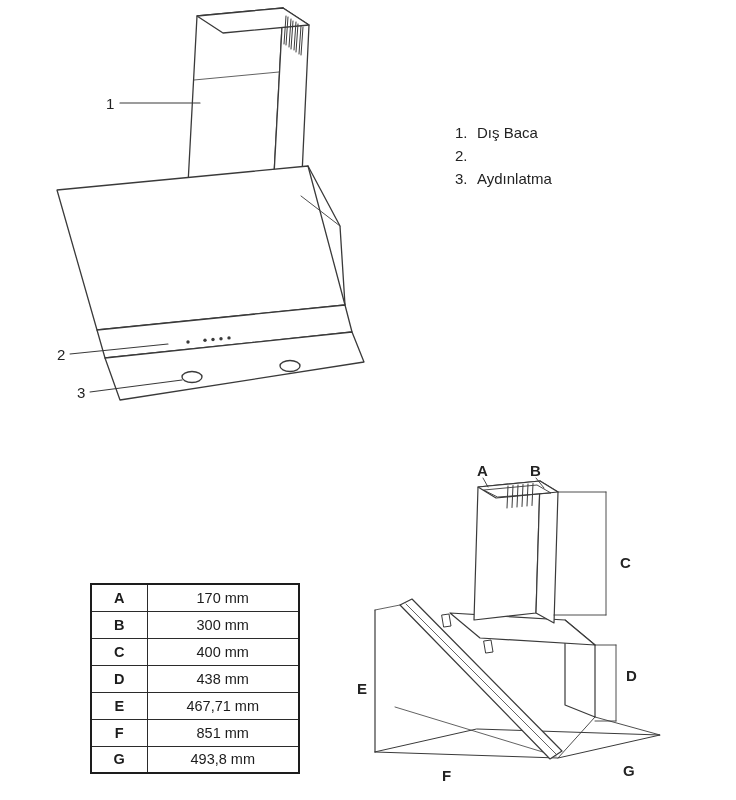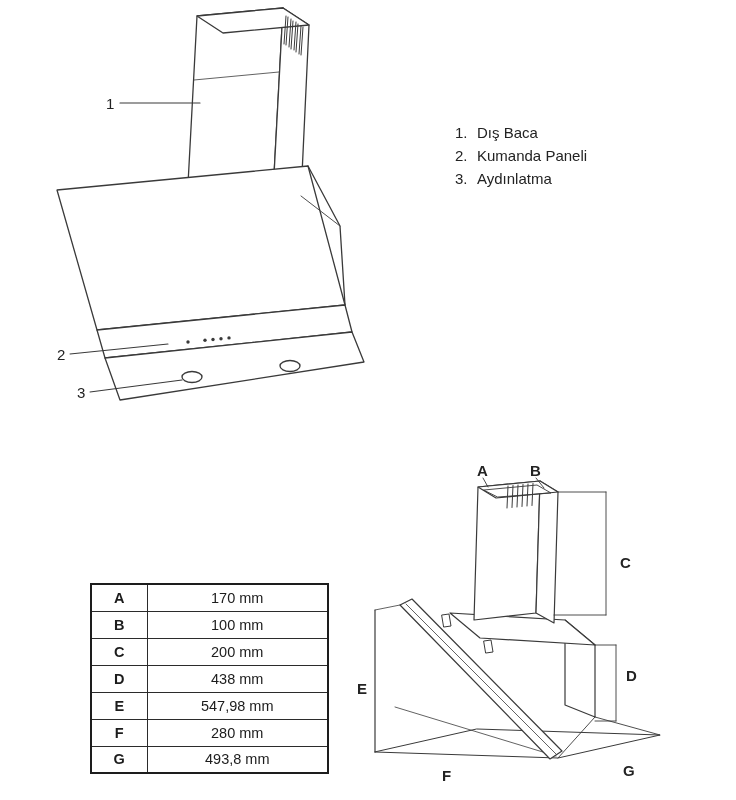--- a/index.html
+++ b/index.html
@@ -36,21 +36,21 @@
   }
   table.dims-table td {
     border:1px solid #2b2b2b;
     font-size:14.5px;
     text-align:center;
     height:27px;
     padding:0 4px;
     color:#1c1c1c;
   }
   table.dims-table td.key { width:56px; font-weight:bold; }
-  table.dims-table td.val { width:181px; }
+  table.dims-table td.val { width:152px; }
 </style>
 </head>
 <body>
 
 <div class="page">
 
   <div class="hood-illustration">
     <svg width="340" height="430" viewBox="0 0 340 430">
       <g fill="none" stroke="#3a3a3a" stroke-width="1.3" stroke-linejoin="round" stroke-linecap="round">
 
@@ -101,53 +101,52 @@
     <span class="callout-num" style="left:37px; top:385px;">3</span>
   </div>
 
   <div class="legend">
     <div class="legend-row">
       <span class="legend-num">1.</span>
       <span>Dış Baca</span>
     </div>
     <div class="legend-row">
       <span class="legend-num">2.</span>
-      <span>Kumanda Paneli</span>
     </div>
     <div class="legend-row">
       <span class="legend-num">3.</span>
       <span>Aydınlatma</span>
     </div>
   </div>
 
   <table class="dims-table">
     <tbody>
       <tr>
         <td class="key">A</td>
         <td class="val">170 mm</td>
       </tr>
       <tr>
         <td class="key">B</td>
-        <td class="val">100 mm</td>
+        <td class="val">300 mm</td>
       </tr>
       <tr>
         <td class="key">C</td>
-        <td class="val">200 mm</td>
+        <td class="val">400 mm</td>
       </tr>
       <tr>
         <td class="key">D</td>
         <td class="val">438 mm</td>
       </tr>
       <tr>
         <td class="key">E</td>
-        <td class="val">547,98 mm</td>
+        <td class="val">467,71 mm</td>
       </tr>
       <tr>
         <td class="key">F</td>
-        <td class="val">280 mm</td>
+        <td class="val">851 mm</td>
       </tr>
       <tr>
         <td class="key">G</td>
         <td class="val">493,8 mm</td>
       </tr>
     </tbody>
   </table>
 
   <div class="dim-drawing">
     <svg width="370" height="345" viewBox="0 0 370 345">

